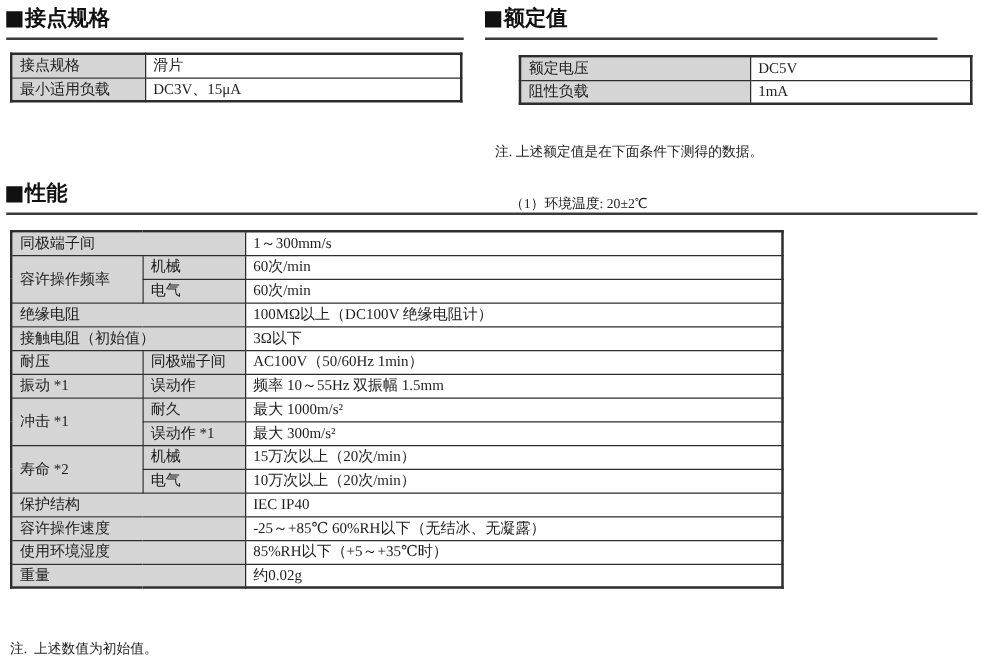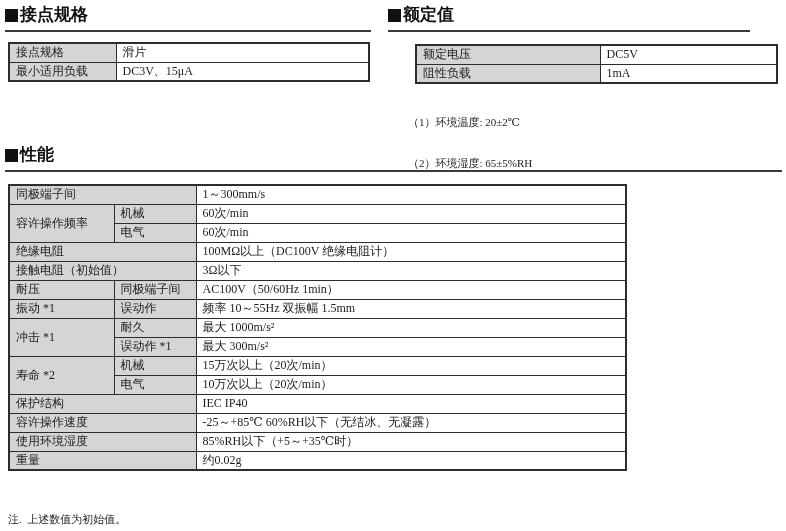--- a/index.html
+++ b/index.html
@@ -48,21 +48,21 @@
     white-space: nowrap;
   }
   table.spec td.hd { background: #d5d5d5; }
   .notes {
     position: absolute;
     font-size: 11px;
     line-height: 13.5px;
     color: #1c1c1c;
     white-space: pre-wrap;
   }
-  .notes .indent { padding-left: 12px; }
+  .notes .indent { padding-left: 12px; font-family: Liberation Serif, serif; }
 </style>
 </head>
 <body>
 
 <div class="section-title" style="left:5px; top:5px; width:366px;">
   <span class="sq"></span>
   <span>接点规格</span>
 </div>
 
 <table class="spec" style="left:8px; top:42px; width:360px;">
@@ -98,22 +98,22 @@
     <td>DC5V</td>
   </tr>
   <tr>
     <td class="hd">阻性负载</td>
     <td>1mA</td>
   </tr>
 </tbody>
   </table>
 
 <div class="notes" style="left:396px; top:89px; width:380px;">
+  <div>注. 上述额定值是在下面条件下测得的数据。</div>
   <div class="indent">（1）环境温度: 20±2℃</div>
-  <div class="indent">（2）环境湿度: 65±5%RH</div>
 </div>
 
 <div class="section-title" style="left:5px; top:145px; width:777px;">
   <span class="sq"></span>
   <span>性能</span>
 </div>
 
 <table class="spec" style="left:8px; top:184px; width:617px;">
   <colgroup>
       <col style="width:105px">

